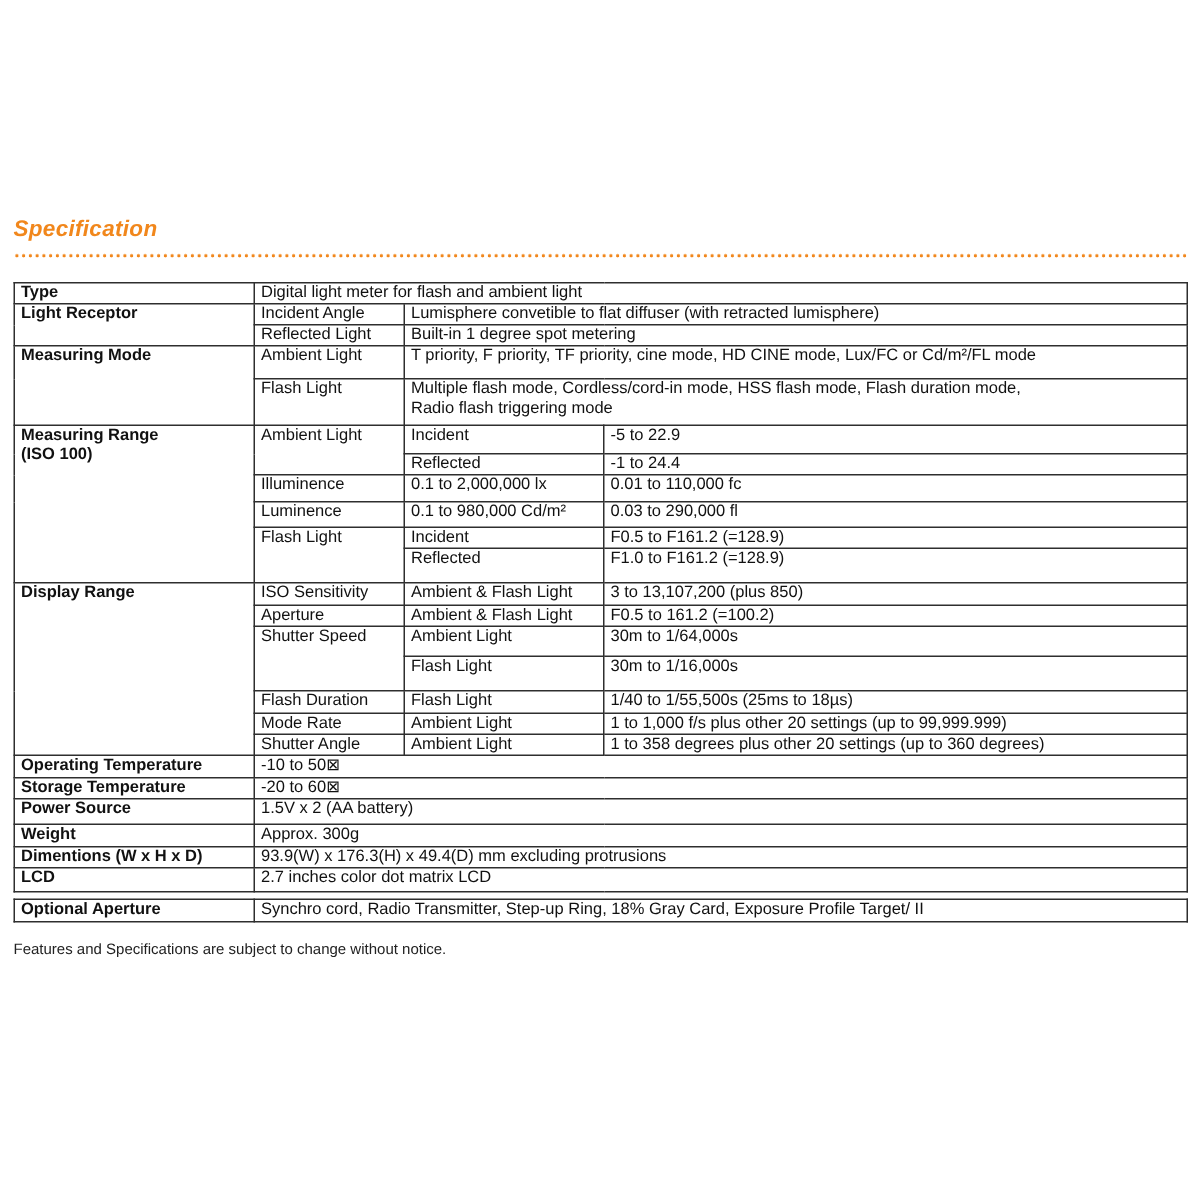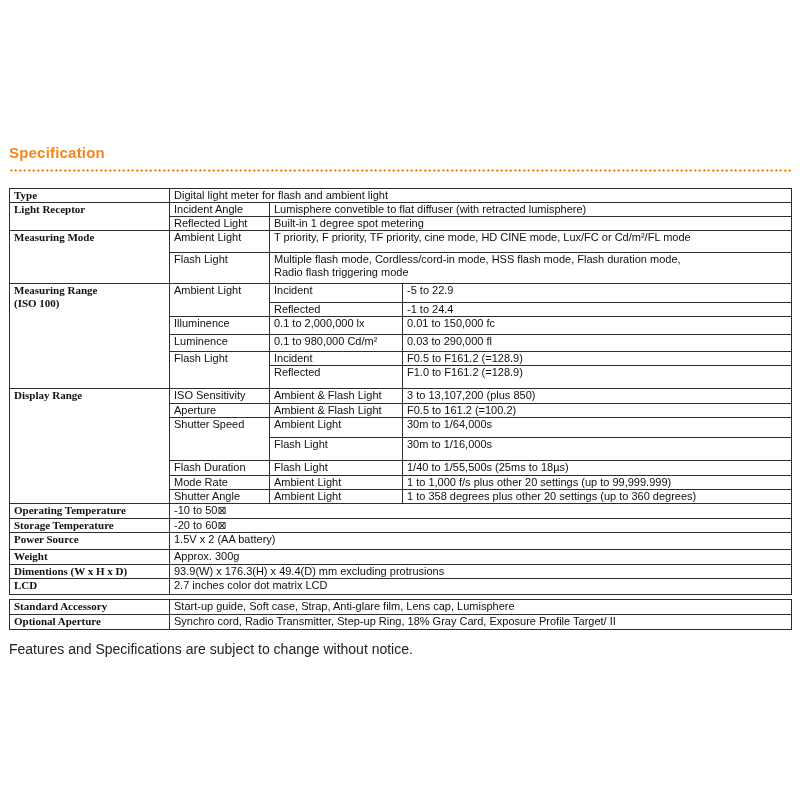--- a/index.html
+++ b/index.html
@@ -10,20 +10,21 @@
     -webkit-font-smoothing:antialiased;
   }
   .page{padding:145px 8px 0 9px;}
   .heading{
     margin:0;
     font-size:15px;
     line-height:15px;
     font-weight:bold;
     color:#F1871C;
     letter-spacing:0.2px;
+    font-style:italic;
   }
   .dotted-rule{
     margin-top:9px;
     width:782px;
     height:3px;
     background-image:radial-gradient(circle,#F1871C 1px,rgba(241,135,28,0) 1.3px);
     background-size:4.5px 3px;
     background-repeat:repeat-x;
   }
   table.spec{
@@ -38,24 +39,24 @@
     border:1px solid #2e2e2e;
     font-size:11px;
     line-height:13px;
     padding:0 4px;
     vertical-align:top;
     text-align:left;
     white-space:pre-line;
     overflow:hidden;
     font-weight:normal;
   }
-  .spec th.lbl{font-weight:bold;font-family:Liberation Serif, serif;}
+  .spec th.lbl{font-weight:bold;}
   .footnote{
     margin:13px 0 0 0;
-    font-size:14px;
+    font-size:10px;
     line-height:12px;
     color:#222;
   }
 </style>
 </head>
 <body>
 
 <div class="page">
 
   <h1 class="heading">Specification</h1>
@@ -103,21 +104,21 @@
       <td>Incident</td>
       <td>-5 to 22.9</td>
     </tr>
     <tr style="height:14px">
       <td>Reflected</td>
       <td>-1 to 24.4</td>
     </tr>
     <tr style="height:18px">
       <td>Illuminence</td>
       <td>0.1 to 2,000,000 lx</td>
-      <td>0.01 to 150,000 fc</td>
+      <td>0.01 to 110,000 fc</td>
     </tr>
     <tr style="height:17px">
       <td>Luminence</td>
       <td>0.1 to 980,000 Cd/m²</td>
       <td>0.03 to 290,000 fl</td>
     </tr>
     <tr style="height:14px">
       <td rowspan="2">Flash Light</td>
       <td>Incident</td>
       <td>F0.5 to F161.2 (=128.9)</td>
@@ -189,24 +190,20 @@
     </tr>
   </tbody>
     </table>
 
   <table class="spec acc">
     <colgroup>
       <col style="width:160px">
         <col style="width:622px">
     </colgroup>
     <tbody>
-        <tr style="height:15px">
-      <th class="lbl">Standard Accessory</th>
-      <td>Start-up guide, Soft case, Strap, Anti-glare film, Lens cap, Lumisphere</td>
-    </tr>
     <tr style="height:15px">
       <th class="lbl">Optional Aperture</th>
       <td>Synchro cord, Radio Transmitter, Step-up Ring, 18% Gray Card, Exposure Profile Target/ II</td>
     </tr>
   </tbody>
     </table>
 
   <p class="footnote">Features and Specifications are subject to change without notice.</p>
 
 </div>

